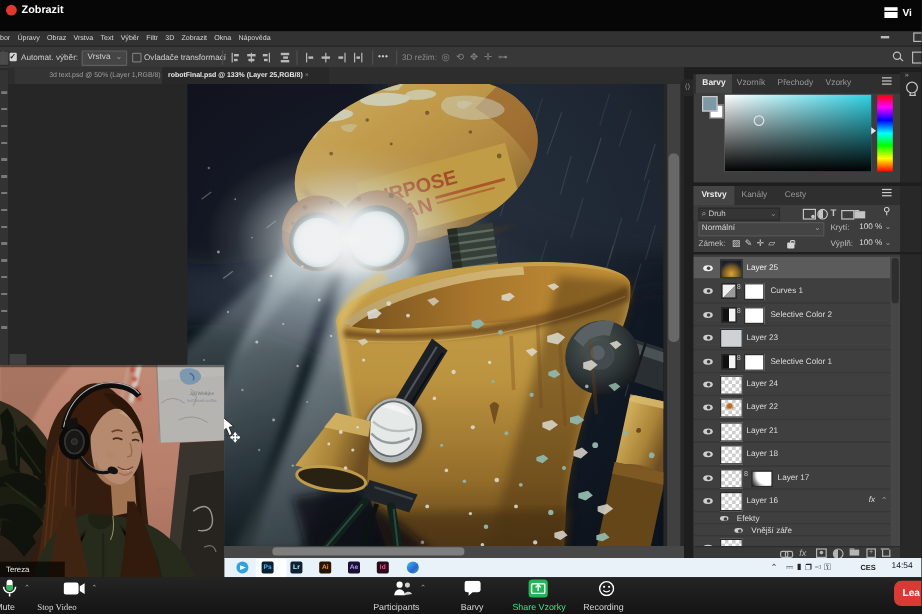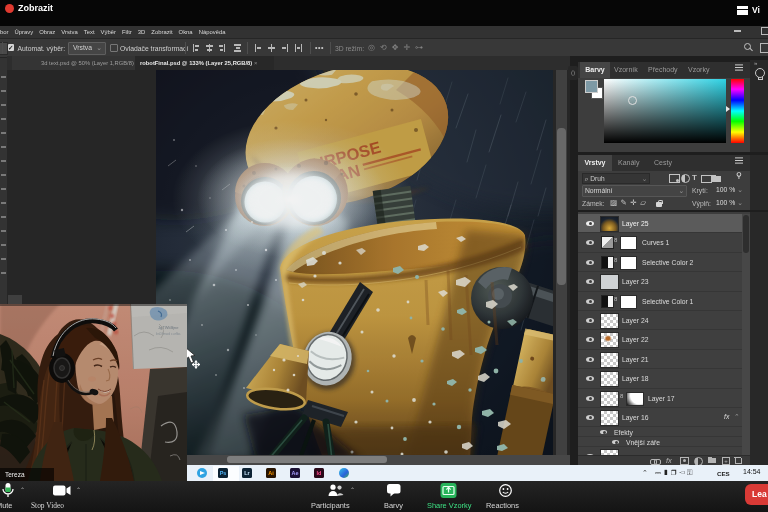--- a/index.html
+++ b/index.html
@@ -840,17 +840,17 @@
       <path d="M8.5,10.5 L8.5,5.6 M6.4,7.6 L8.5,5.2 10.6,7.6" fill="none" stroke="#eafff2" stroke-width="1.2"></path>
     </svg>
     <div class="abs zlb" style="left:427px;top:20px;color:#3ee184;">Share Vzorky</div>
 
     <svg class="abs" style="left:499px;top:3px;" width="13" height="13" viewBox="0 0 13 13">
       <circle cx="6.5" cy="6.5" r="5.8" fill="none" stroke="#fff" stroke-width="1.2"></circle>
       <circle cx="4.4" cy="5" r="0.9" fill="#fff"></circle>
         <circle cx="8.6" cy="5" r="0.9" fill="#fff"></circle>
       <path d="M3.8,8 a3.4,3 0 0 0 5.4,0" fill="none" stroke="#fff" stroke-width="1.1"></path>
     </svg>
-    <div class="abs zlb" style="left:486px;top:20px;">Reactions</div>
+    <div class="abs zlb" style="left:486px;top:20px;">Recording</div>
 
     <div class="abs" style="left:745px;top:3px;width:34px;height:21px;background:#d93a36;border-radius:6px;color:#fff;font-size:8.5px;font-weight:bold;line-height:21px;padding-left:7px;">Lea</div>
   </div>
 </div>
 
 </body></html>

